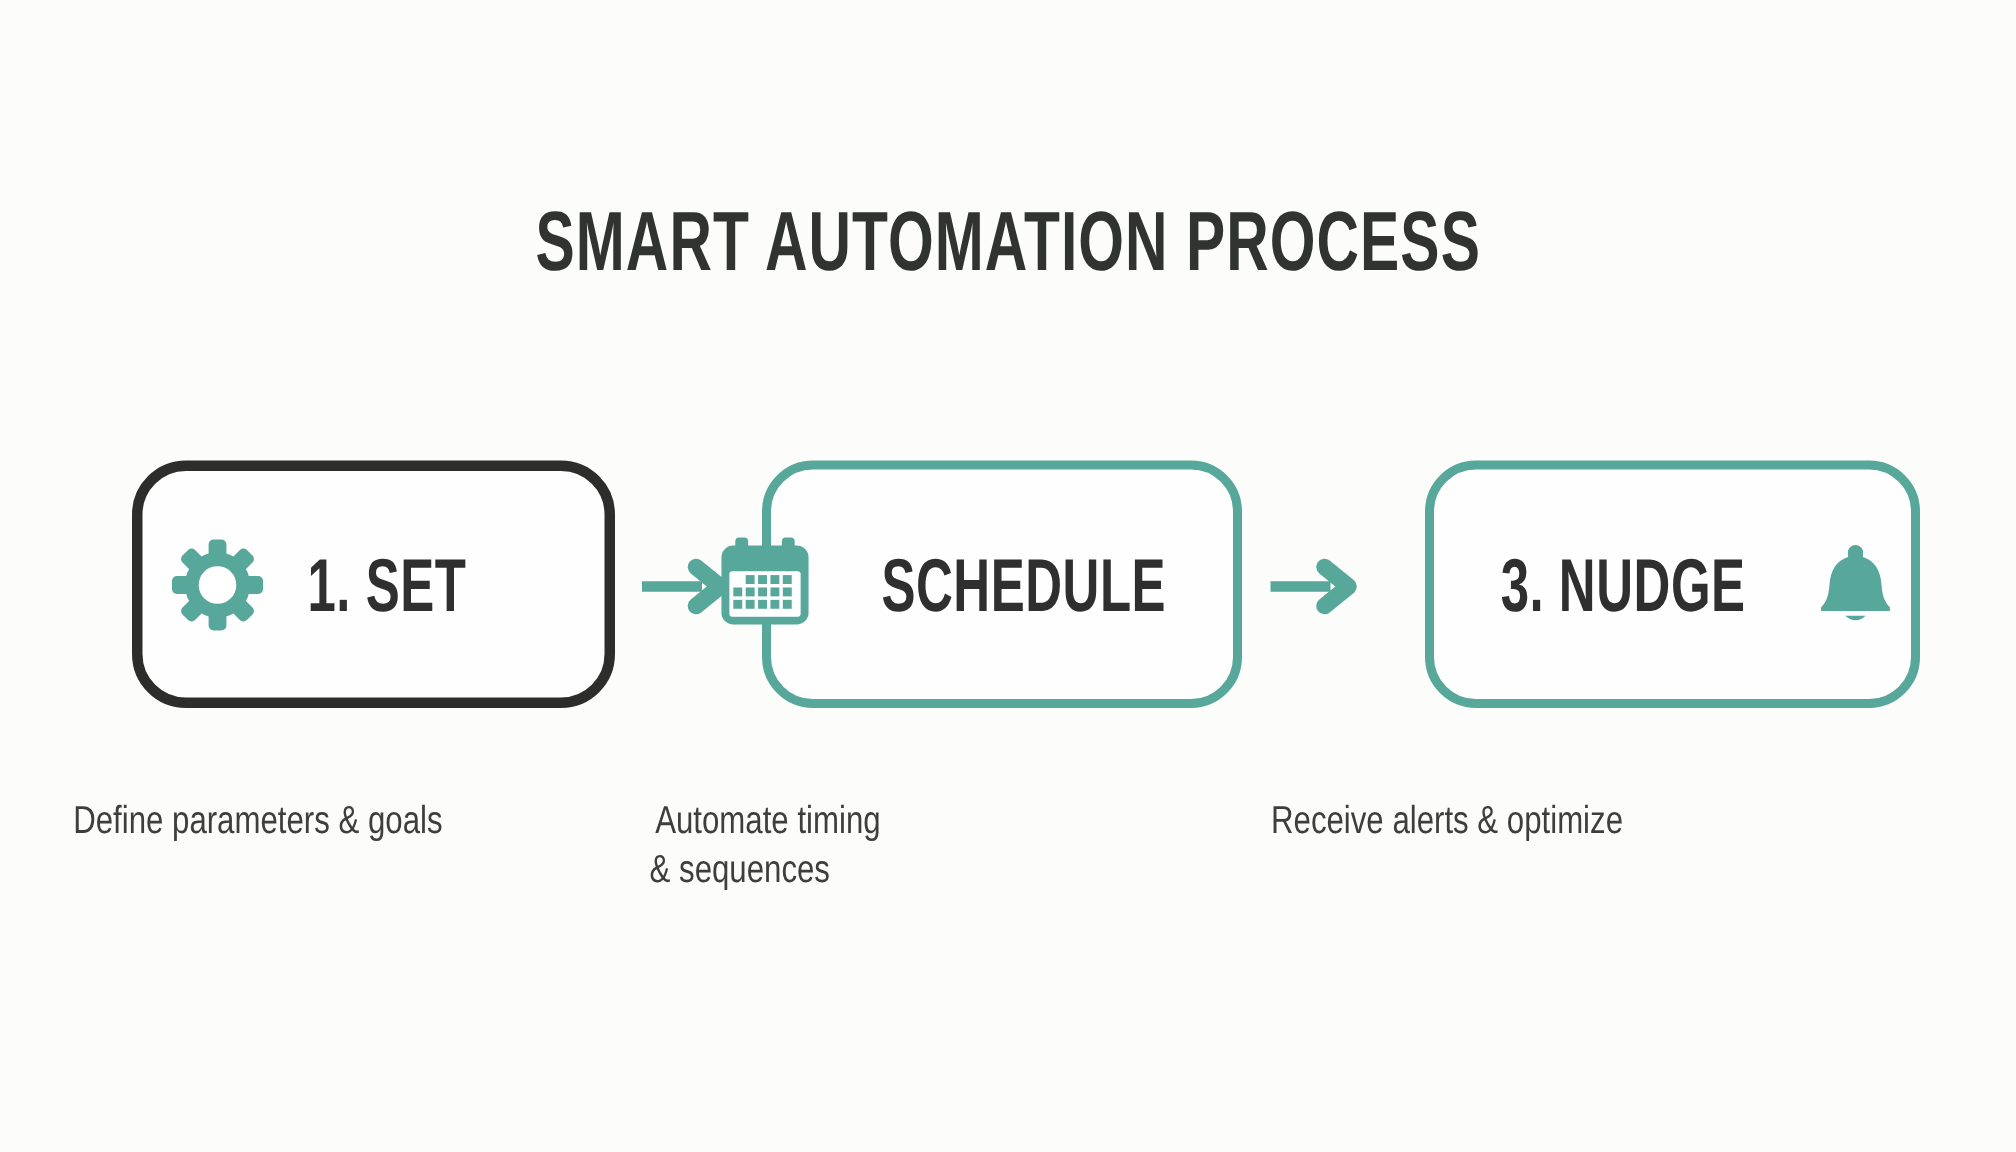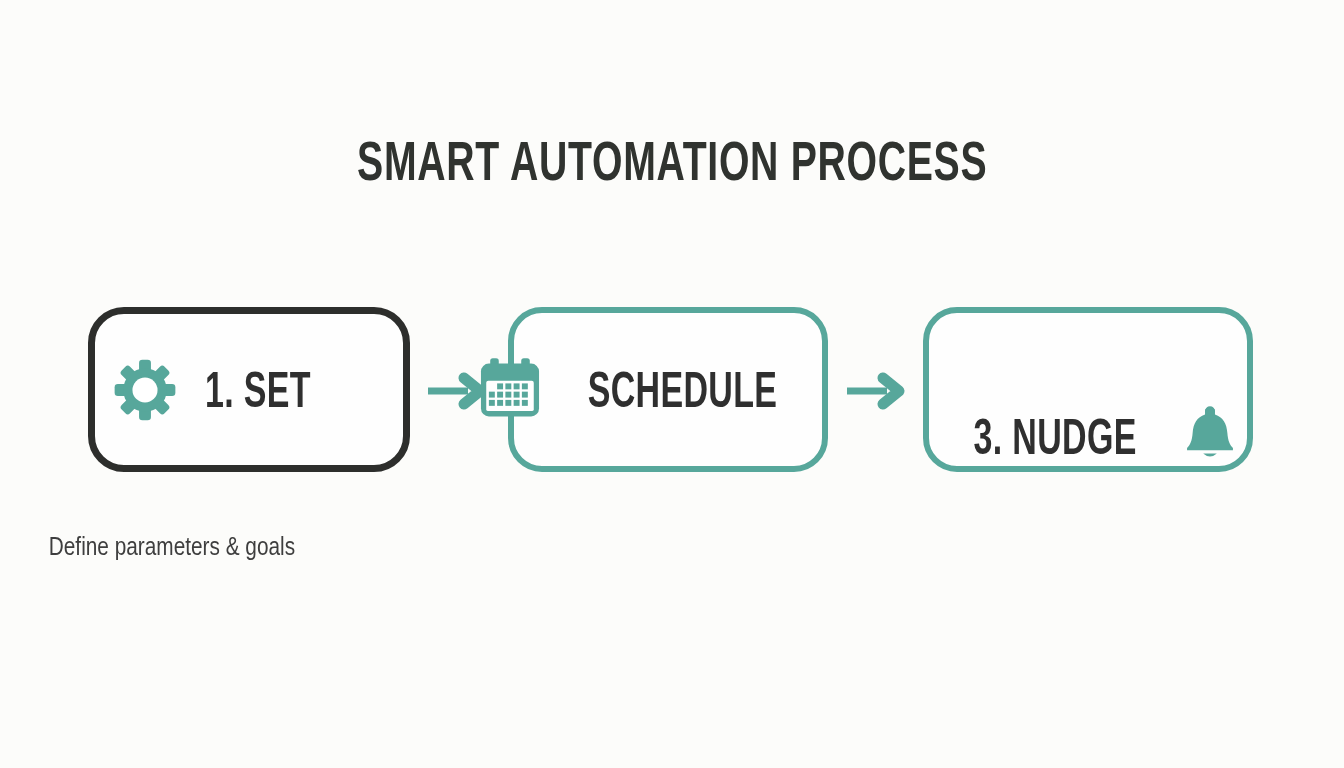--- a/index.html
+++ b/index.html
@@ -47,24 +47,23 @@
     border: 7px solid var(--charcoal);
     padding-right: 50px;
   }
   .box-schedule {
     left: 508px; width: 320px;
     border: 6px solid var(--teal);
     border-radius: 34px;
     justify-content: flex-end;
   }
   .box-nudge {
-    left: 923px; width: 330px;
+    left: 950px; width: 330px;
     border: 6px solid var(--teal);
     border-radius: 34px;
-    align-items: flex-end;
   }
   .step-label {
     display: inline-block;
     font-size: 50px; font-weight: bold;
     color: var(--label_text);
     letter-spacing: 0.5px;
     transform: scaleX(0.68);
     transform-origin: center;
     white-space: nowrap;
   }
@@ -177,14 +176,21 @@
                    C82 69 79 63 78 50 C77 35 71 24 58 20 L58 15 C58 11 55 8 50 8 Z"></path>
           <path d="M39 83 Q50 93 61 83 Z"></path>
         </g>
       </svg>
     </span>
   </div>
 
   <div class="caption caption-1">
     <span class="caption-line">Define parameters &amp; goals</span>
   </div>
+  <div class="caption caption-2">
+    <span class="caption-line">Automate timing</span><br>
+    <span class="caption-line">&amp; sequences</span>
+  </div>
+  <div class="caption caption-3">
+    <span class="caption-line">Receive alerts &amp; optimize</span>
+  </div>
 
 </div>
 
 </body></html>

